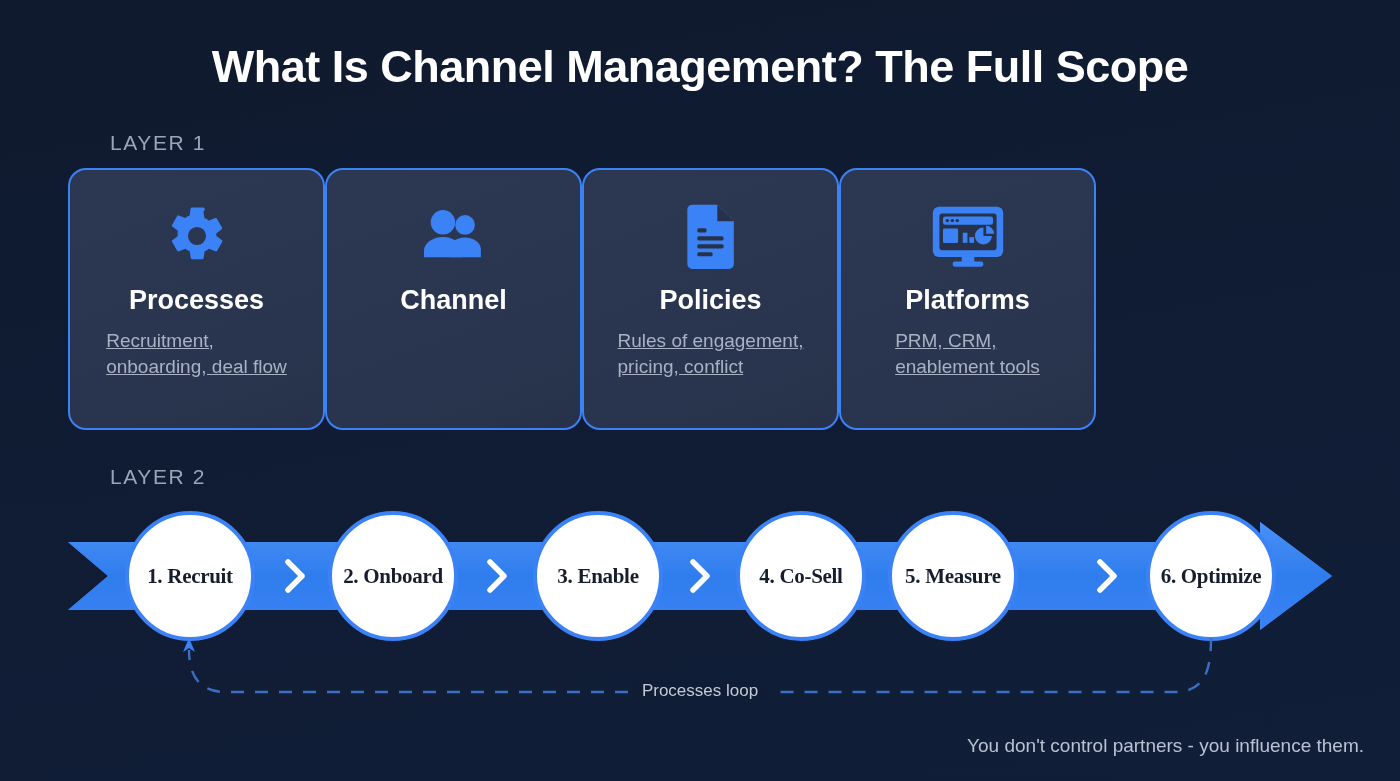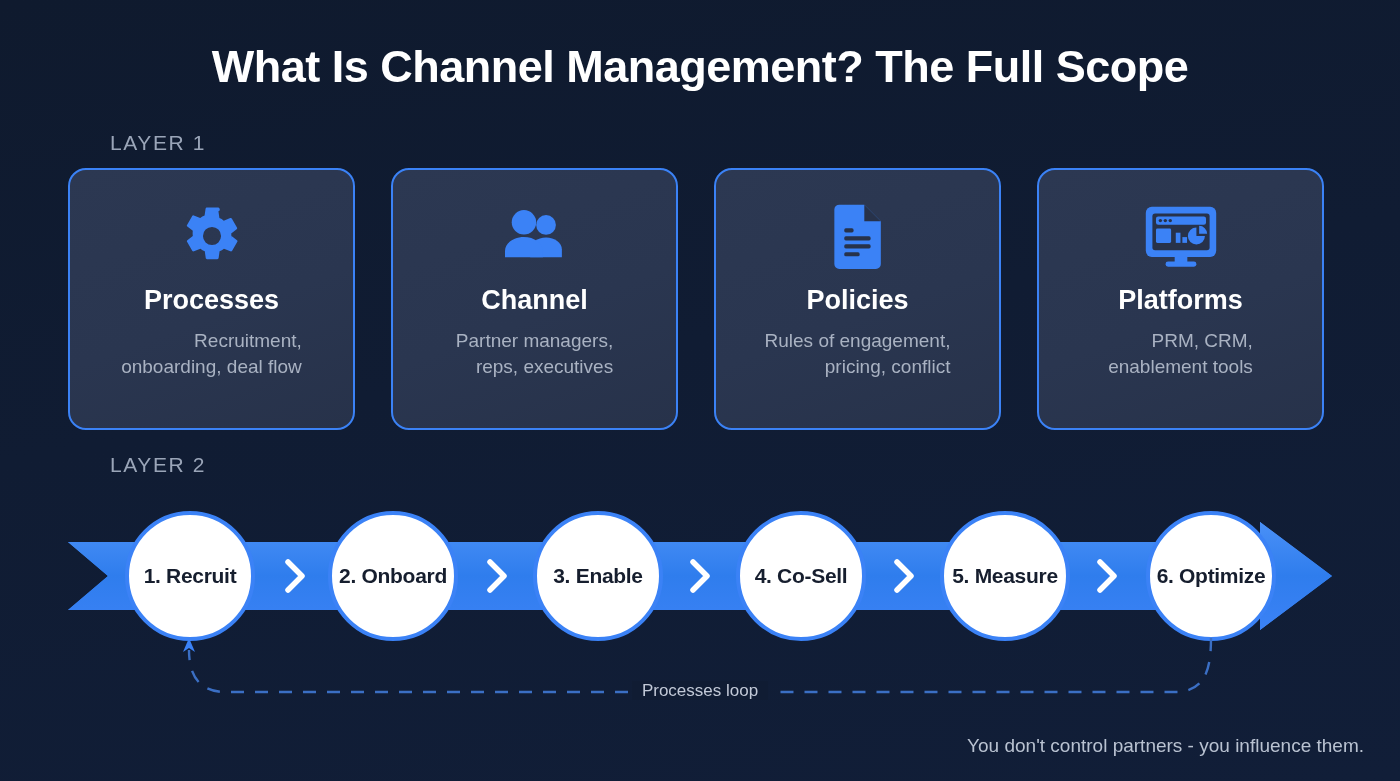--- a/index.html
+++ b/index.html
@@ -40,28 +40,28 @@
   .layer-label {
     position: absolute;
     left: 68px;
     color: #9aa5b8;
     font-size: 21px;
     letter-spacing: 1.6px;
     font-weight: normal;
     margin-left: 42px;
   }
   #layer1-label { top: 131px; }
-  #layer2-label { top: 453px; }
+  #layer2-label { top: 465px; }
 
   
   #cards {
     position: absolute;
     top: 168px;
     left: 68px;
-    width: 1256px;
+    width: 1028px;
     height: 262px;
     display: flex;
     justify-content: space-between;
   }
   .card {
     width: 287px;
     height: 262px;
     box-sizing: border-box;
     border: 2px solid #3b82f6;
     border-radius: 18px;
@@ -83,32 +83,34 @@
     color: #ffffff;
     font-size: 27px;
     font-weight: bold;
     line-height: 1.1;
     margin-bottom: 12px;
   }
   .card-desc {
     color: #a9b2c2;
     font-size: 19px;
     line-height: 1.37;
-    text-align: right;
+    text-align: left;
     padding: 0 14px;
     white-space: pre-line;
+    text-decoration: underline;
   }
 
   
   #flow {
     position: absolute;
     top: 496px;
     left: 0;
     width: 1400px;
     height: 170px;
+    font-family: Liberation Serif, serif;
   }
   #flow-svg {
     position: absolute;
     top: 0;
     left: 0;
   }
   .step-circle {
     position: absolute;
     width: 130px;
     height: 130px;
@@ -185,22 +187,20 @@
     <div class="card">
       <div class="card-icon">
         <svg width="72" height="62" viewBox="0 0 30 24" aria-hidden="true">
           <circle cx="19.6" cy="7.4" r="4.1" fill="#3b82f6"></circle>
           <path fill="#3b82f6" d="M19.6 12.6c-3.6 0-6.6 2.2-6.6 4.9v3.4h13.2v-3.4c0-2.7-3-4.9-6.6-4.9z"></path>
           <circle cx="10.4" cy="6.3" r="5.1" fill="#3b82f6"></circle>
           <path fill="#3b82f6" d="M10.4 12.4c-4.3 0-7.9 2.6-7.9 5.8v2.7h15.8v-2.7c0-3.2-3.6-5.8-7.9-5.8z"></path>
         </svg>
       </div>
       <div class="card-title">Channel</div>
-      <div class="card-desc">Partner managers,
-reps, executives</div>
     </div>
 
     <div class="card">
       <div class="card-icon">
         <svg width="56" height="66" viewBox="0 0 20 24" aria-hidden="true">
           <path fill="#3b82f6" d="M3.2 0.6h9.1l6 6v15.6a1.8 1.8 0 0 1-1.8 1.8H3.2a1.8 1.8 0 0 1-1.8-1.8V2.4A1.8 1.8 0 0 1 3.2 0.6z"></path>
           <path fill="#27324a" d="M12.3 0.6l6 6h-6z"></path>
           <rect x="5" y="9.2" width="3.4" height="1.5" rx="0.6" fill="#27324a"></rect>
           <rect x="5" y="12.1" width="9.6" height="1.5" rx="0.6" fill="#27324a"></rect>
           <rect x="5" y="15" width="9.6" height="1.5" rx="0.6" fill="#27324a"></rect>
@@ -267,21 +267,21 @@
     </div>
     <div class="step-circle" style="left:328px;">
       <span class="step-label">2. Onboard</span>
     </div>
     <div class="step-circle" style="left:533px;">
       <span class="step-label">3. Enable</span>
     </div>
     <div class="step-circle" style="left:736px;">
       <span class="step-label">4. Co-Sell</span>
     </div>
-    <div class="step-circle" style="left:940px;">
+    <div class="step-circle" style="left:888px;">
       <span class="step-label">5. Measure</span>
     </div>
     <div class="step-circle" style="left:1146px;">
       <span class="step-label">6. Optimize</span>
     </div>
   </div>
 
   <svg id="loop" width="1400" height="80" viewBox="0 0 1400 80">
     <path d="M1211,2 C1211,34 1205,54 1178,56 L772,56
              M628,56 L222,56 C195,54 189,34 189,14" stroke="#3b6fc4" stroke-width="2.4" fill="none" stroke-dasharray="13 11" stroke-linecap="butt"></path>

